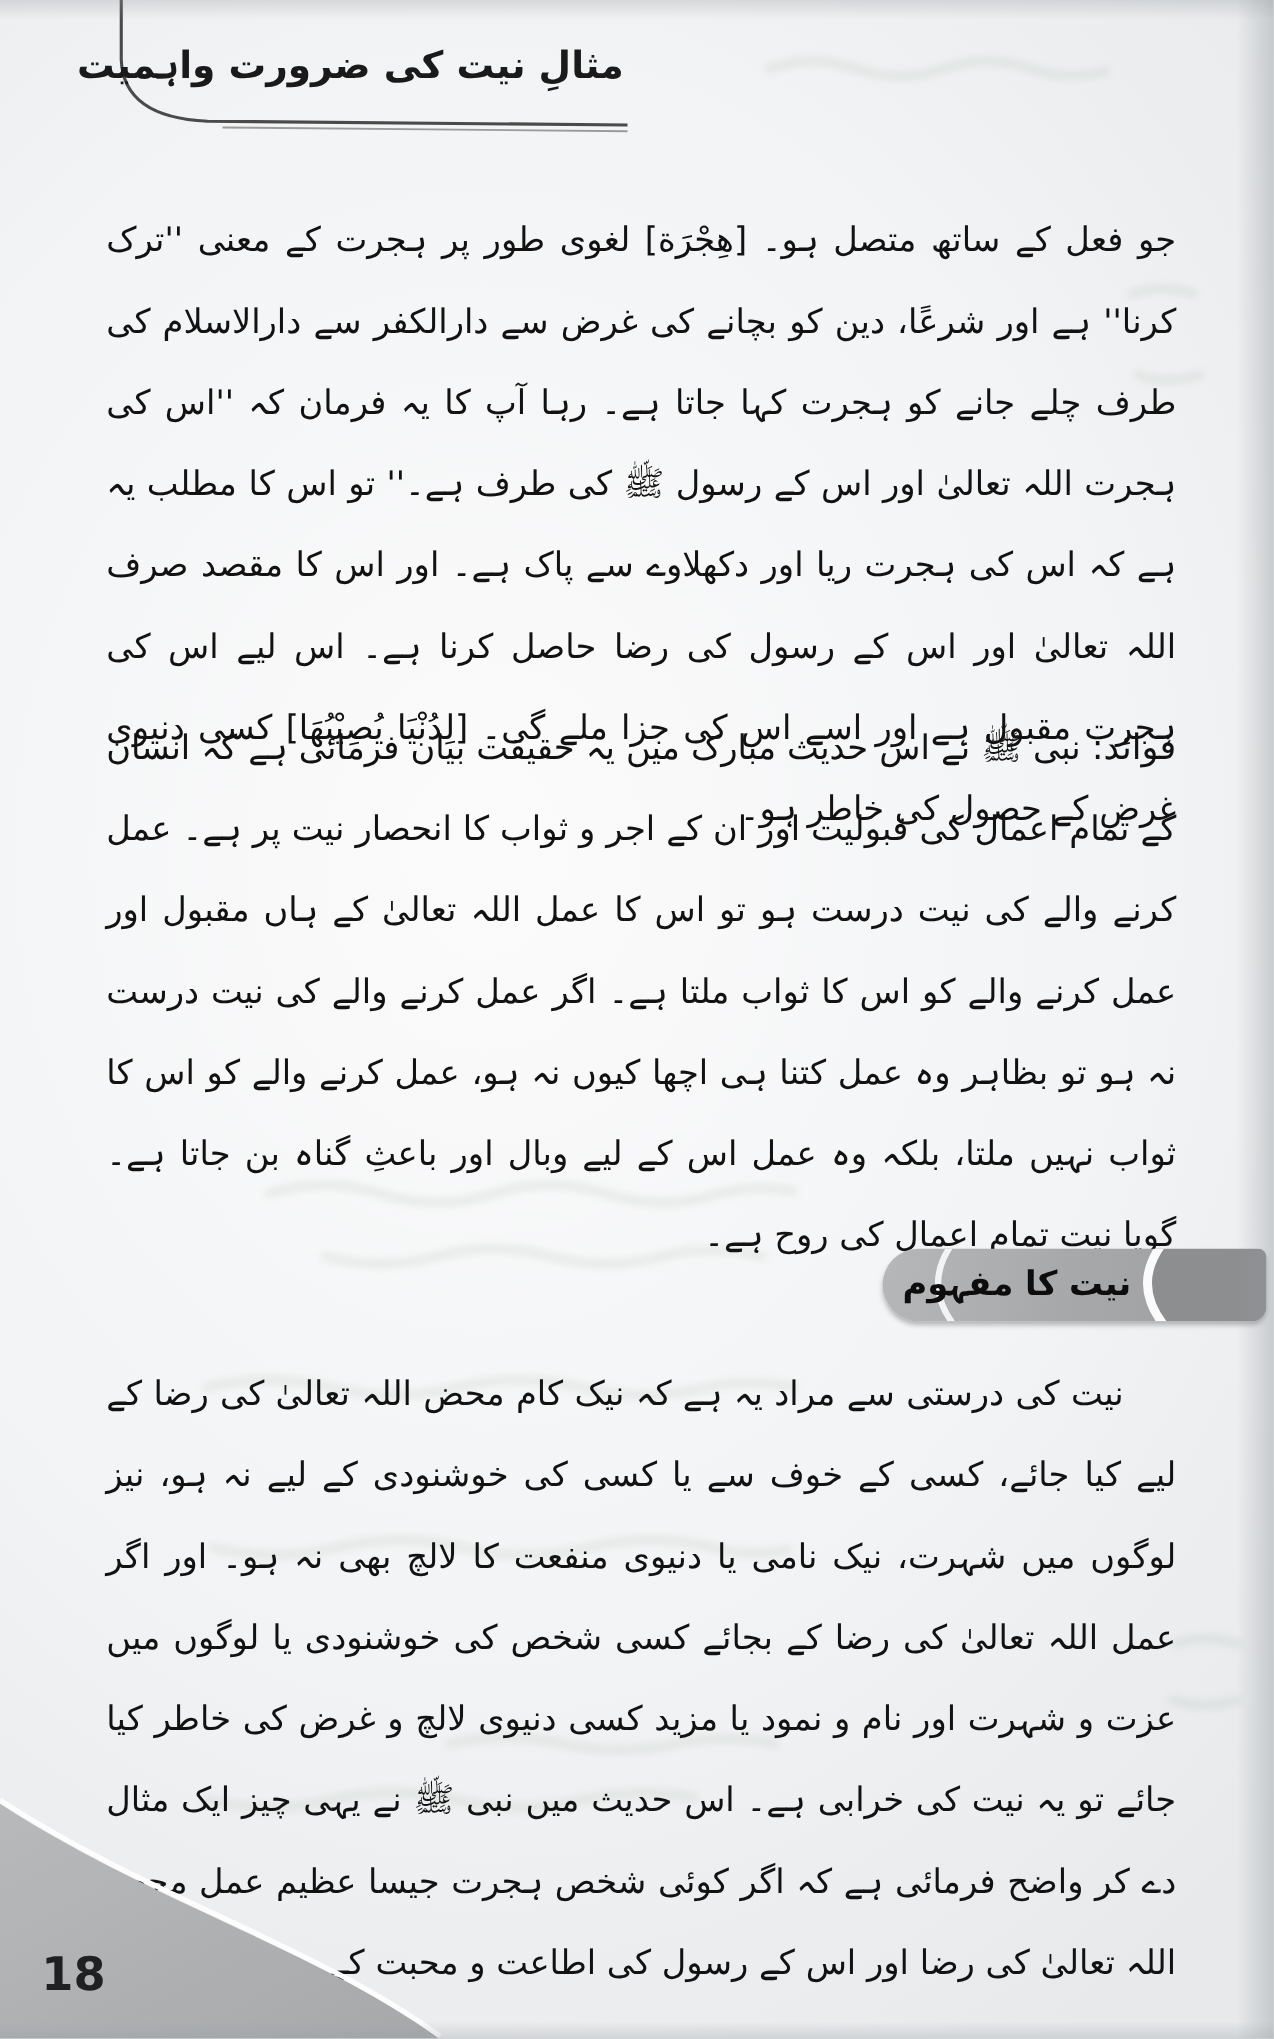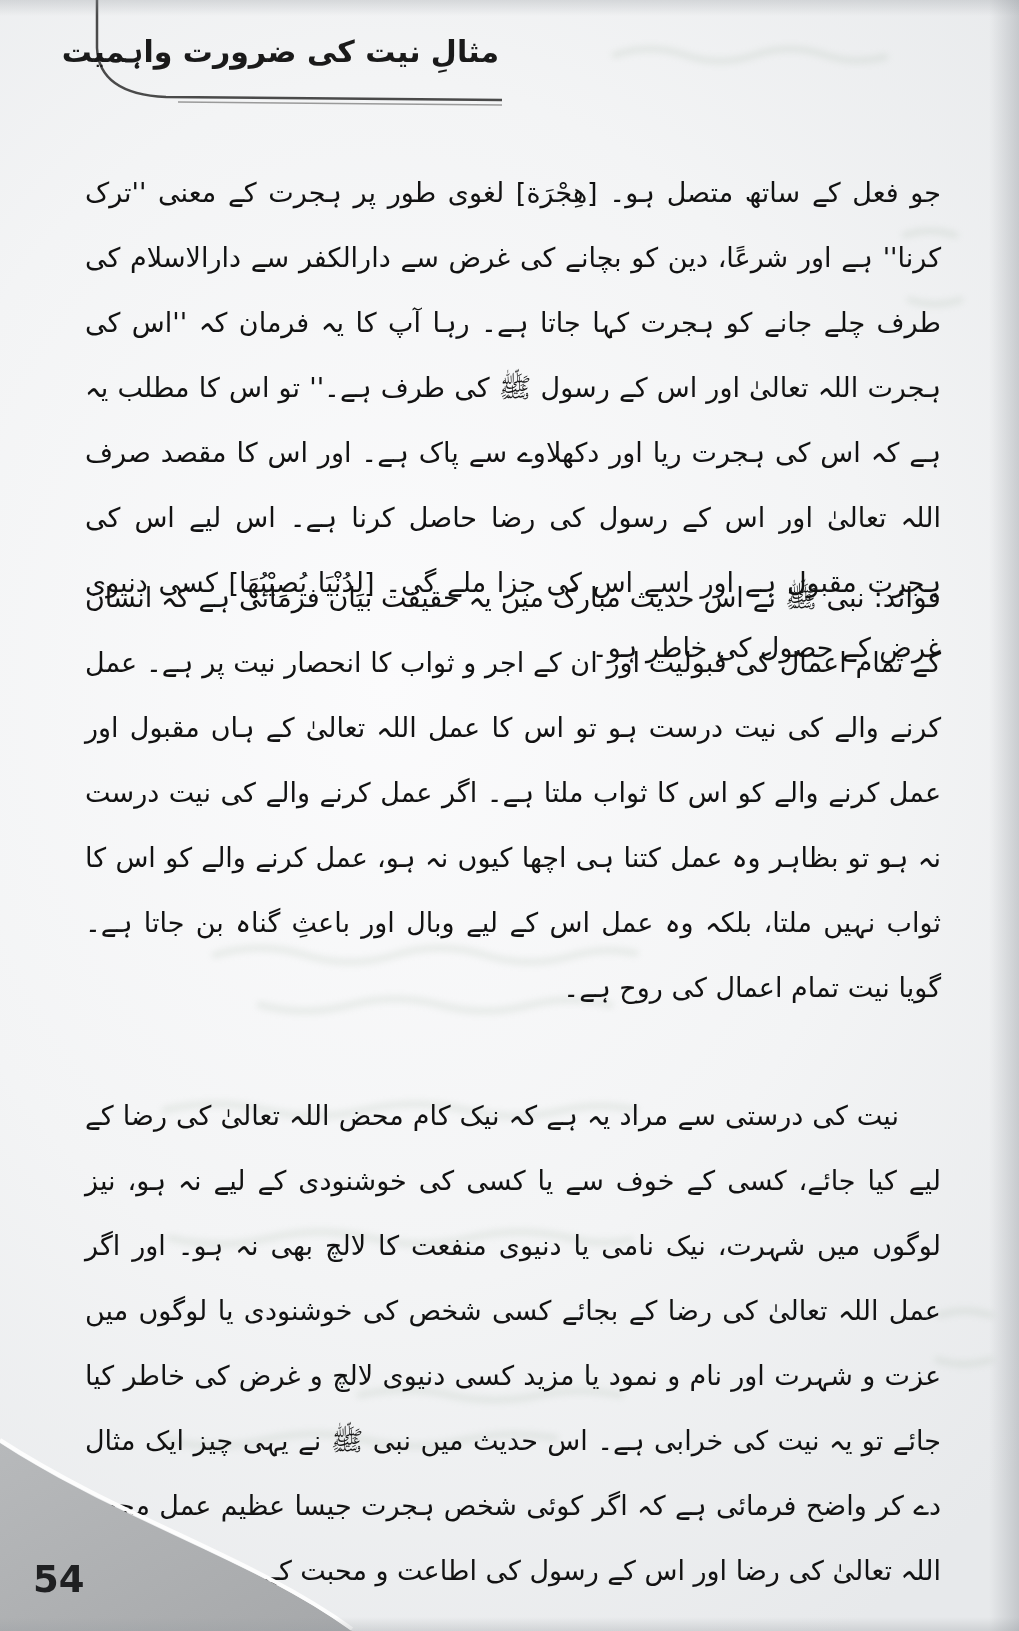--- a/index.html
+++ b/index.html
@@ -89,32 +89,40 @@
   </svg>
 
   <div class="header-title">مثالِ نیت کی ضرورت واہمیت</div>
 
   <div class="para p1">جو فعل کے ساتھ متصل ہو۔ [هِجْرَة] لغوی طور پر ہجرت کے معنی ''ترک کرنا'' ہے اور شرعًا، دین کو بچانے کی غرض سے دارالکفر سے دارالاسلام کی طرف چلے جانے کو ہجرت کہا جاتا ہے۔ رہا آپ کا یہ فرمان کہ ''اس کی ہجرت اللہ تعالیٰ اور اس کے رسول ﷺ کی طرف ہے۔'' تو اس کا مطلب یہ ہے کہ اس کی ہجرت ریا اور دکھلاوے سے پاک ہے۔ اور اس کا مقصد صرف اللہ تعالیٰ اور اس کے رسول کی رضا حاصل کرنا ہے۔ اس لیے اس کی ہجرت مقبول ہے اور اسے اس کی جزا ملے گی۔ [لِدُنْيَا يُصِيْبُهَا] کسی دنیوی غرض کے حصول کی خاطر ہو۔</div>
 
   <div class="para p2">
     <span class="lead-bold">فوائد:</span><span> نبی ﷺ نے اس حدیث مبارک میں یہ حقیقت بیان فرمائی ہے کہ انسان کے تمام اعمال کی قبولیت اور ان کے اجر و ثواب کا انحصار نیت پر ہے۔ عمل کرنے والے کی نیت درست ہو تو اس کا عمل اللہ تعالیٰ کے ہاں مقبول اور عمل کرنے والے کو اس کا ثواب ملتا ہے۔ اگر عمل کرنے والے کی نیت درست نہ ہو تو بظاہر وہ عمل کتنا ہی اچھا کیوں نہ ہو، عمل کرنے والے کو اس کا ثواب نہیں ملتا، بلکہ وہ عمل اس کے لیے وبال اور باعثِ گناہ بن جاتا ہے۔ گویا نیت تمام اعمال کی روح ہے۔</span>
   </div>
 
+  <div class="banner">
+    <svg width="307" height="58" viewBox="0 0 307 58">
+      <path d="M307,0 L223,0 Q201,29 225,58 L307,58 Z" fill="#8d8e90"></path>
+      <path d="M223,-3 Q200,29 225,61" fill="none" stroke="#fbfbfc" stroke-width="7"></path>
+      <path d="M55,-3 Q33,29 57,61" fill="none" stroke="#fbfbfc" stroke-width="5" opacity="0.9"></path>
+    </svg>
+    <div class="banner-label">نیت کا مفہوم</div>
+  </div>
 
   <div class="para p3">نیت کی درستی سے مراد یہ ہے کہ نیک کام محض اللہ تعالیٰ کی رضا کے لیے کیا جائے، کسی کے خوف سے یا کسی کی خوشنودی کے لیے نہ ہو، نیز لوگوں میں شہرت، نیک نامی یا دنیوی منفعت کا لالچ بھی نہ ہو۔ اور اگر عمل اللہ تعالیٰ کی رضا کے بجائے کسی شخص کی خوشنودی یا لوگوں میں عزت و شہرت اور نام و نمود یا مزید کسی دنیوی لالچ و غرض کی خاطر کیا جائے تو یہ نیت کی خرابی ہے۔ اس حدیث میں نبی ﷺ نے یہی چیز ایک مثال دے کر واضح فرمائی ہے کہ اگر کوئی شخص ہجرت جیسا عظیم عمل محض اللہ تعالیٰ کی رضا اور اس کے رسول کی اطاعت و محبت کے</div>
 
   <svg class="corner" width="370" height="205" viewBox="0 0 370 205">
     <defs>
       <linearGradient id="cg" x1="0" y1="0" x2="1" y2="1">
         <stop offset="0" stop-color="#b7b9bb"></stop>
         <stop offset="1" stop-color="#a6a8aa"></stop>
       </linearGradient>
     </defs>
     <path d="M0,17 C120,95 255,135 352,205 L0,205 Z" fill="url(#cg)"></path>
     <path d="M0,14 C120,92 255,132 352,203" fill="none" stroke="#fdfdfd" stroke-width="4"></path>
   </svg>
 
-  <div class="page-number">54</div>
+  <div class="page-number">18</div>
 
   <div class="edge-right"></div>
   <div class="edge-top"></div>
   <div class="edge-bottom"></div>
 </div>
 
 </body></html>

